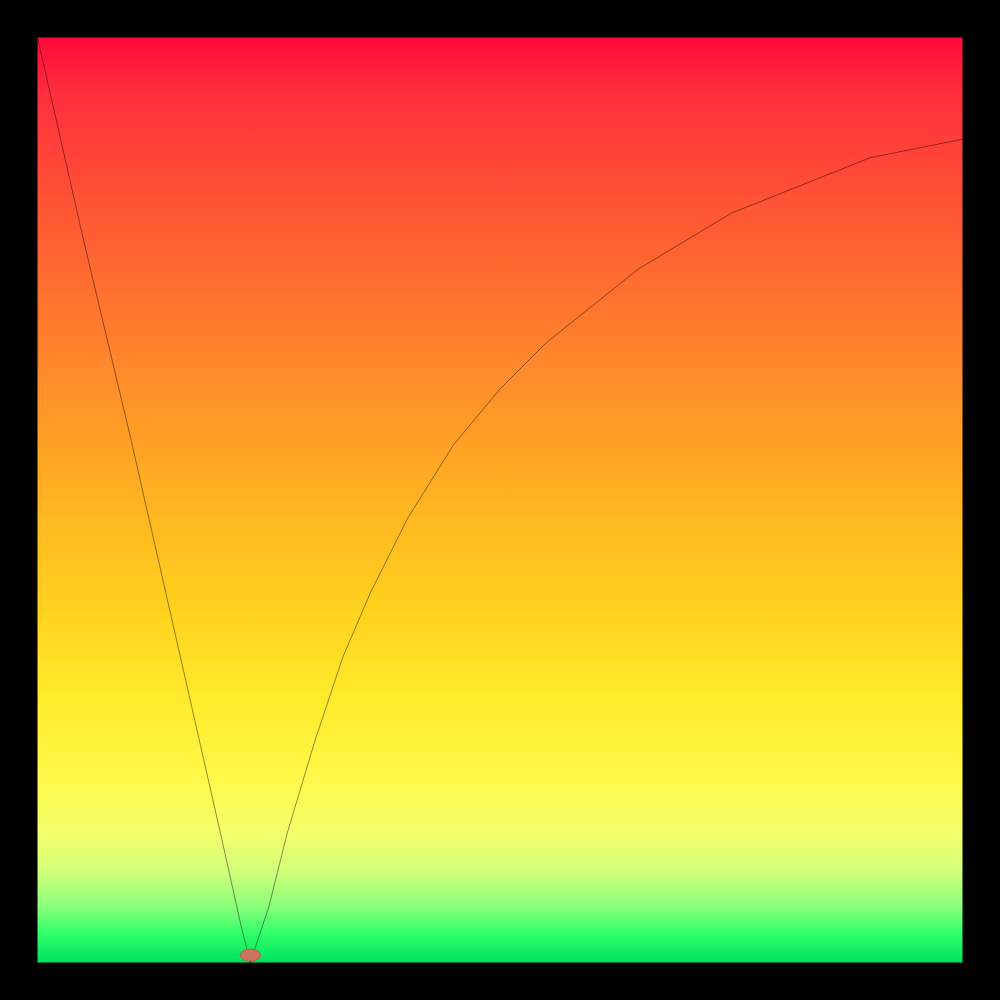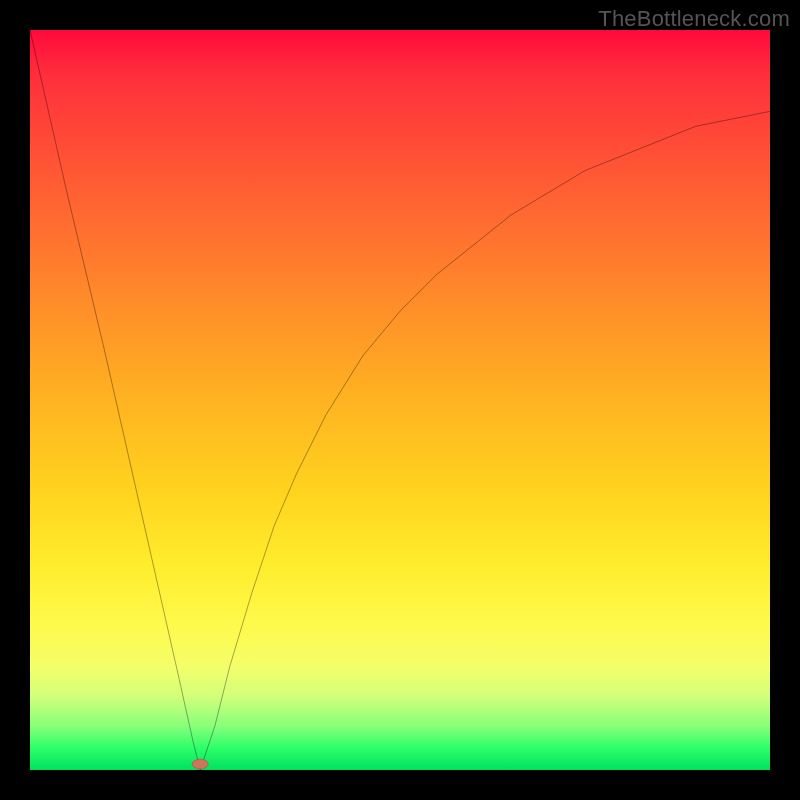--- a/index.html
+++ b/index.html
@@ -87,14 +87,13 @@
                L 75 19
                L 80 17
                L 85 15
                L 90 13
                L 95 12
                L 100 11" fill="none" stroke="#000" stroke-width="0.35" vector-effect="non-scaling-stroke" stroke-linejoin="round" stroke-linecap="round"></path>
 
       <ellipse cx="23" cy="99.2" rx="1.1" ry="0.65" fill="#cf725e" stroke="#b55a48" stroke-width="0.1"></ellipse>
     </svg>
   </div>
-  <div class="attrib">TheBottleneck.com</div>
 </div>
 
 </body></html>

